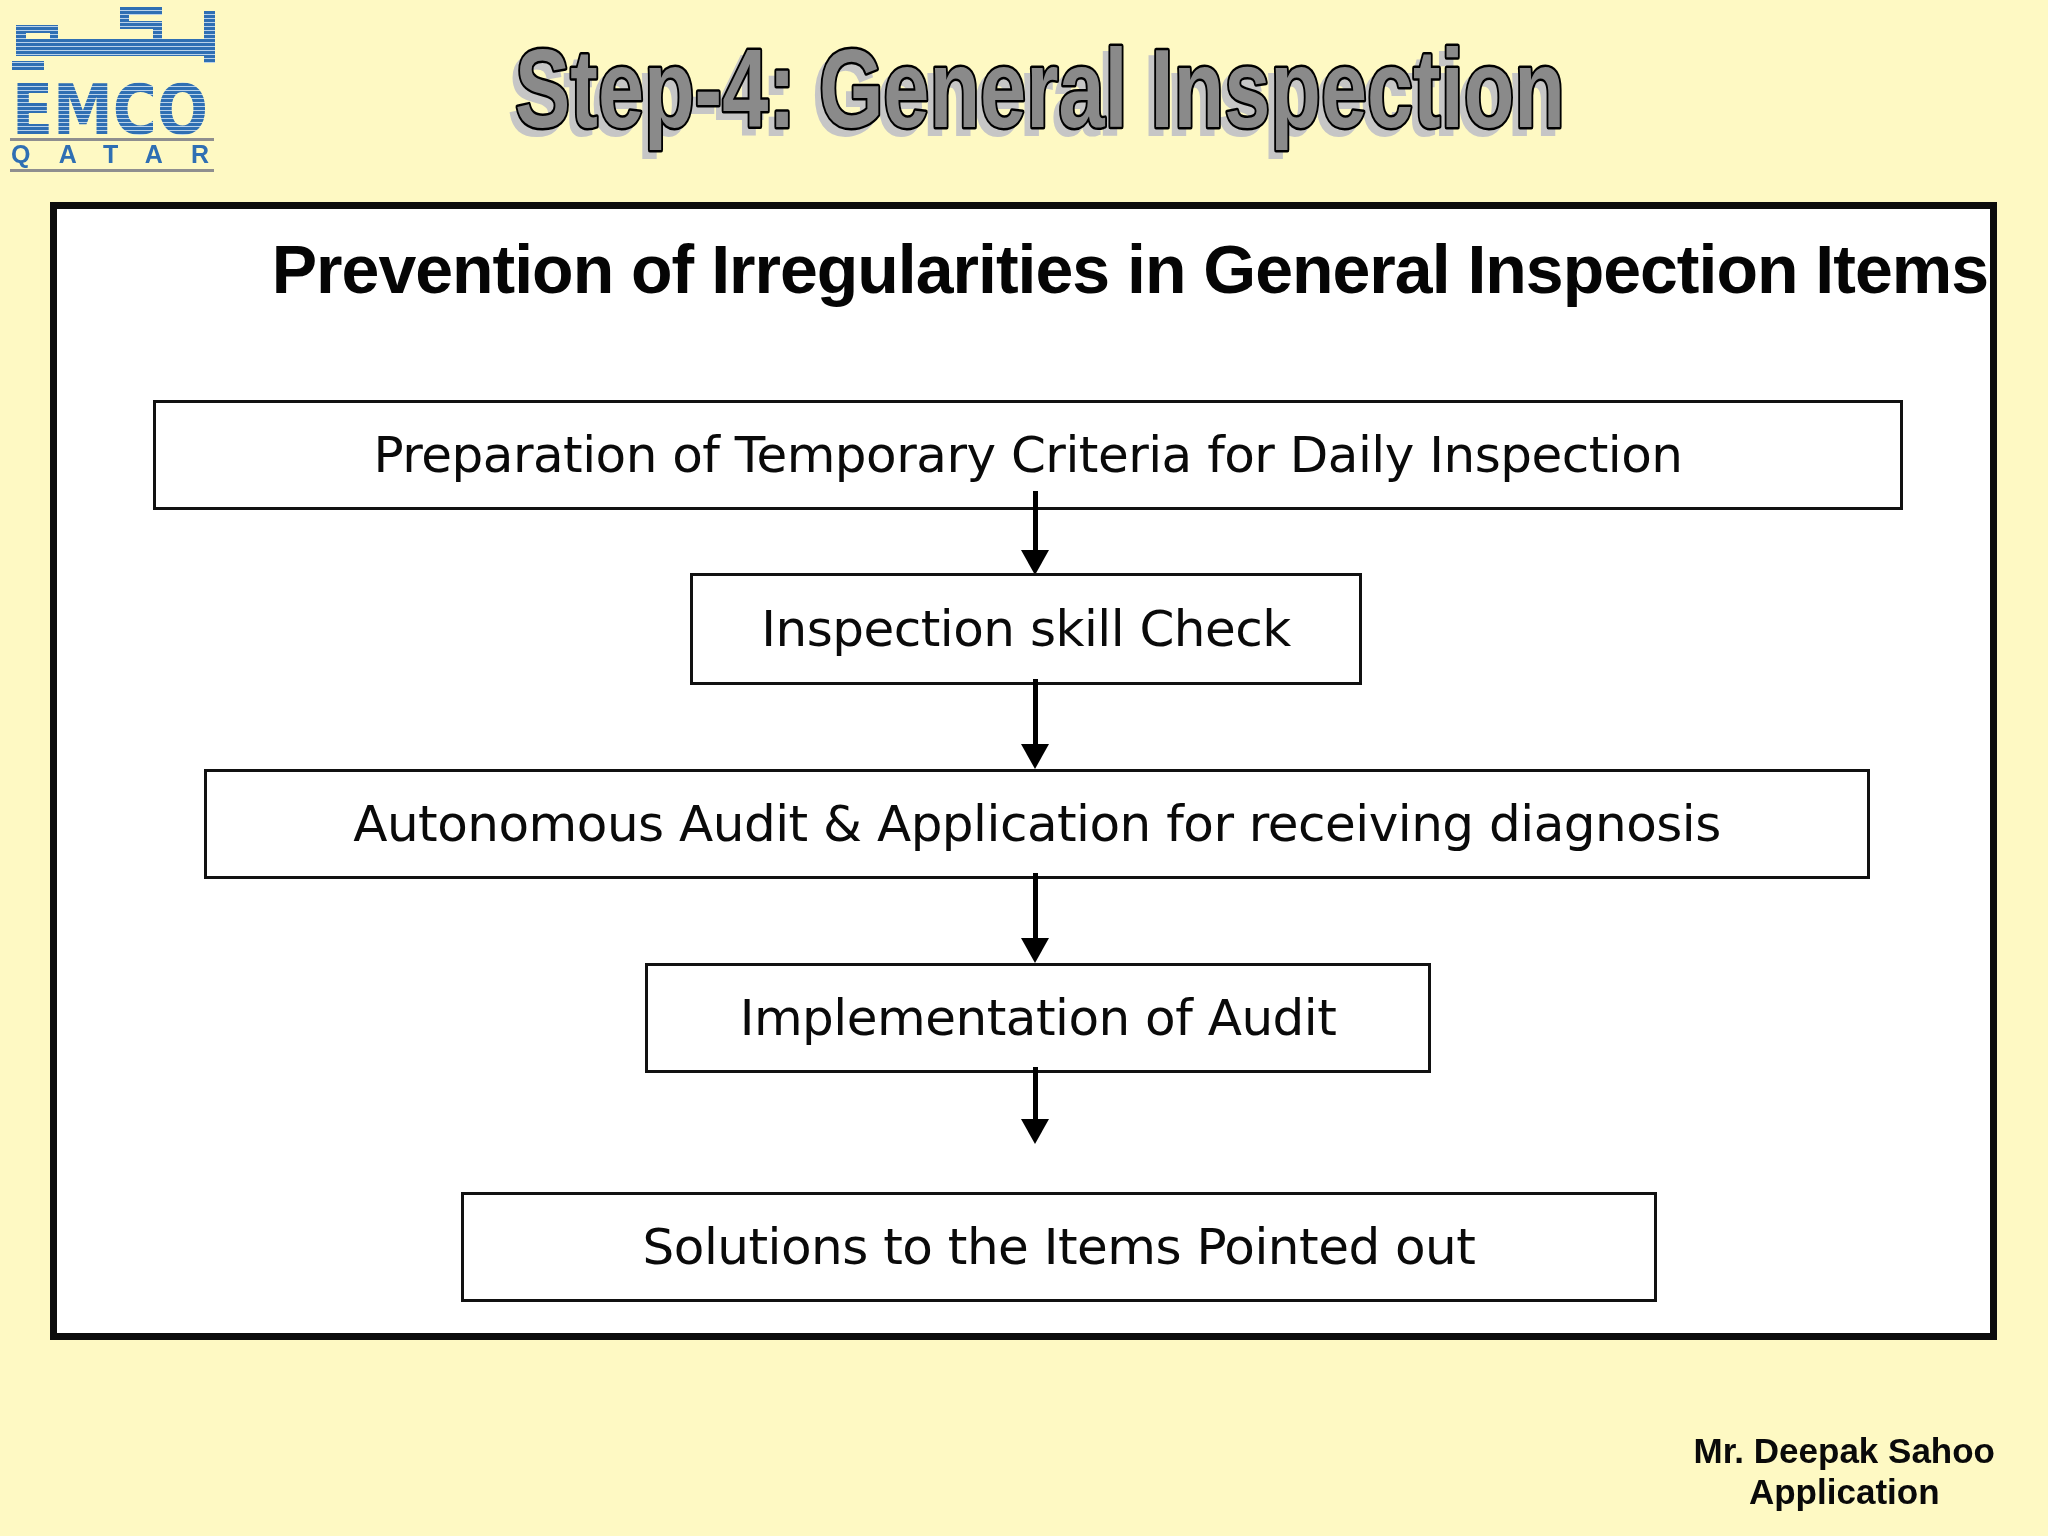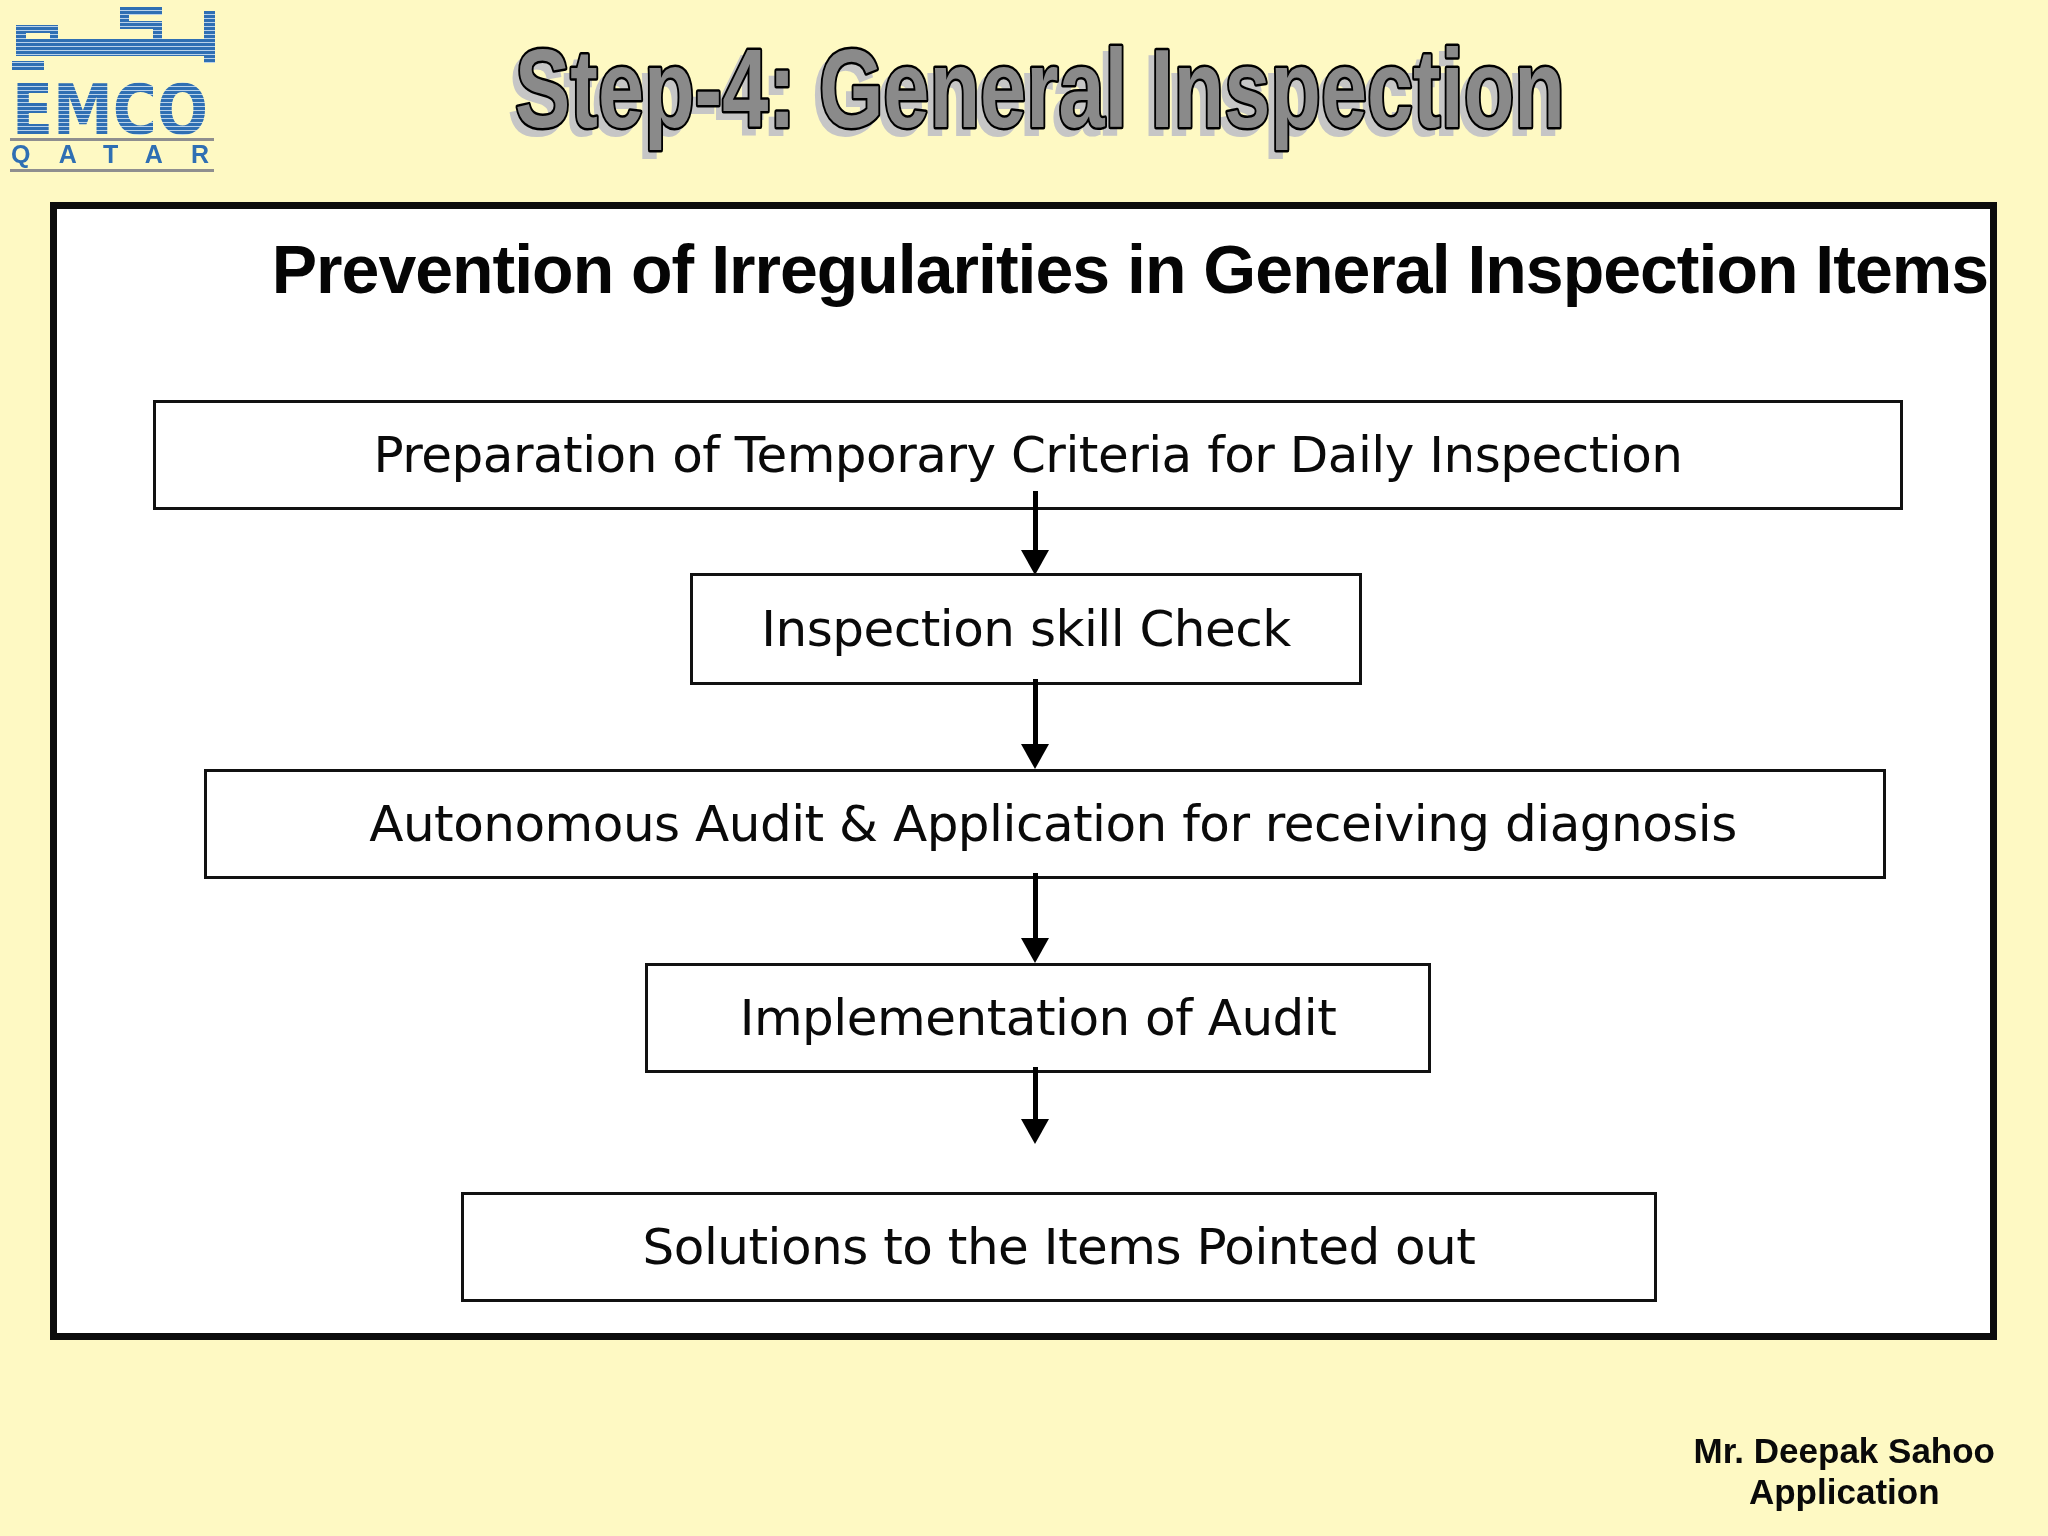--- a/index.html
+++ b/index.html
@@ -40,21 +40,21 @@
     position:absolute;
     background:#ffffff;
     border:3px solid #111111;
     display:flex;align-items:center;justify-content:center;
     font-family:"DejaVu Sans",sans-serif;
     font-size:50px;color:#0a0a0a;letter-spacing:-0.5px;
     white-space:nowrap;
   }
   .fb1{left:153px;top:387px;width:1744px;height:104px;margin-top:13px;}
   .fb2{left:690px;top:573px;width:666px;height:106px;}
-  .fb3{left:204px;top:769px;width:1660px;height:104px;padding-left:16px;}
+  .fb3{left:204px;top:769px;width:1660px;height:104px;}
   .fb4{left:645px;top:963px;width:780px;height:104px;}
   .fb5{left:461px;top:1144px;width:1190px;height:104px;margin-top:48px;}
 
   
   .arrow{
     position:absolute;left:1020px;width:30px;
     display:flex;flex-direction:column;align-items:center;
   }
   .arrow .shaft{width:5px;flex:1;background:#000;}
   .arrow .head{

